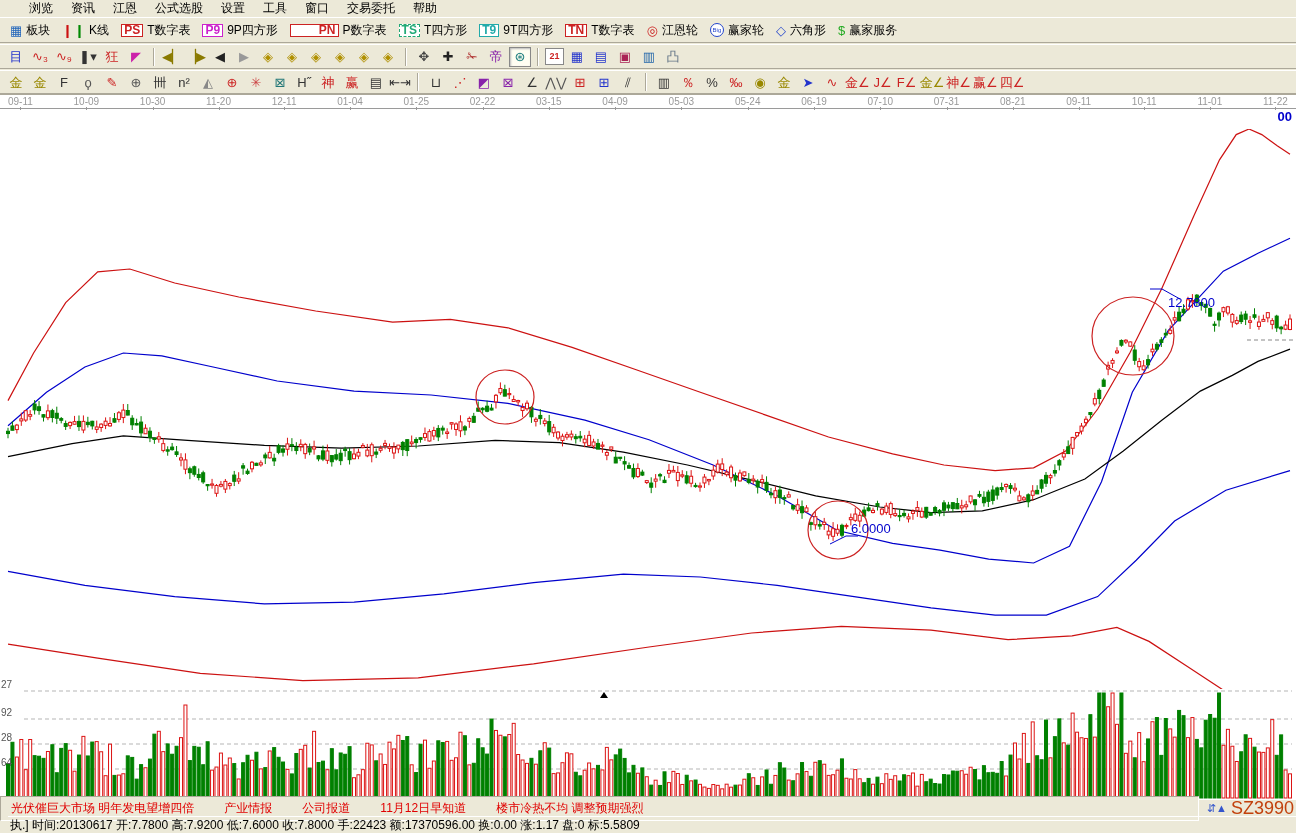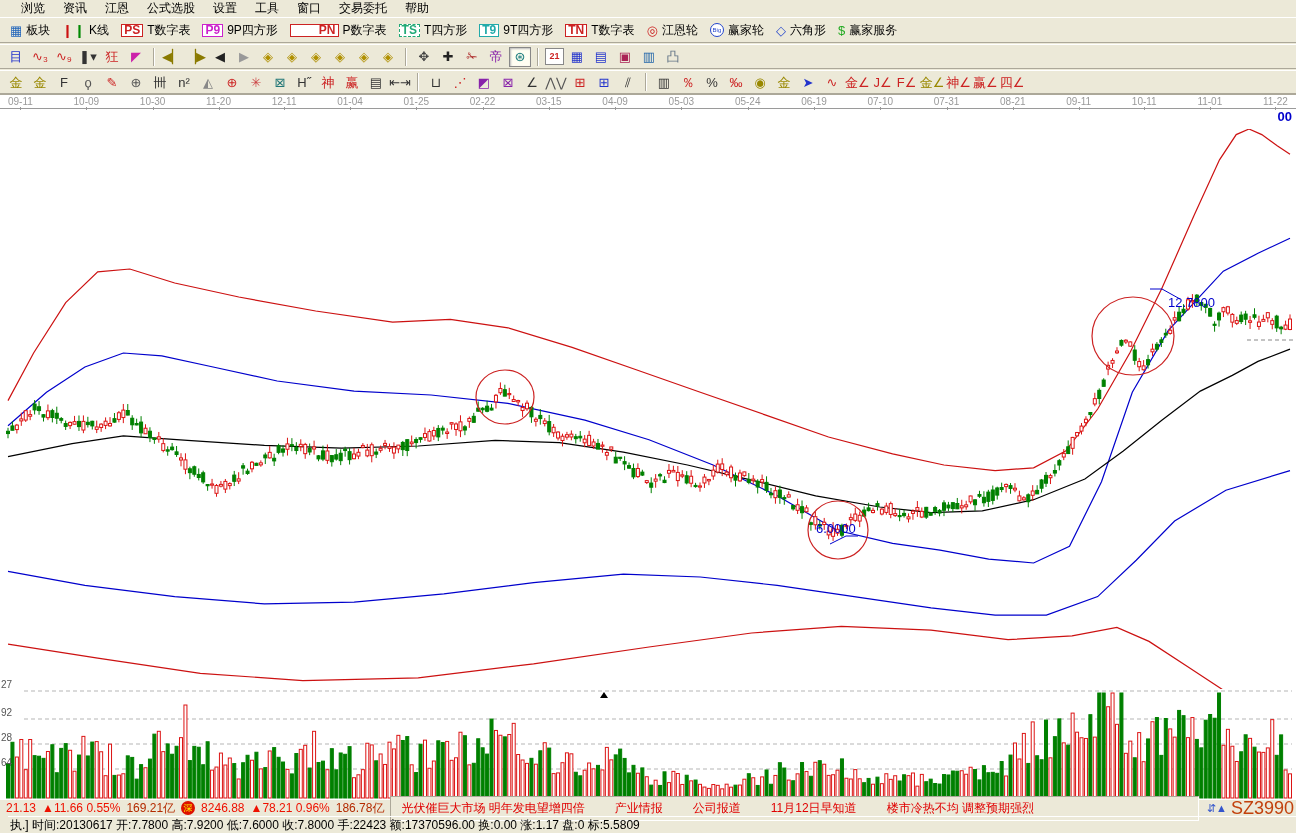--- a/index.html
+++ b/index.html
@@ -1,19 +1,19 @@
 <!DOCTYPE html>
 <html><head>
 <meta charset="utf-8">
 <style>
 *{margin:0;padding:0;box-sizing:border-box;font-family:"Liberation Sans","DejaVu Sans",sans-serif;}
 html,body{width:1296px;height:833px;overflow:hidden;}
 body{position:relative;background:#ece9d8;font-size:12px;}
 .bar{position:absolute;left:0;right:0;}
-.menubar{top:0;height:17px;display:flex;align-items:center;padding-left:12px;}
+.menubar{top:0;height:17px;display:flex;align-items:center;padding-left:20px;}
 .menu-item{padding:1px 9px;color:#000;cursor:default;}
 .quickbar{top:17px;height:26px;display:flex;align-items:center;padding-left:4px;border-top:1px solid #fff;border-bottom:1px solid #aca899;}
 .quick-item{display:flex;align-items:center;gap:4px;padding:2px 6px;white-space:nowrap;}
 .badge{display:inline-block;border:1px solid;background:#fff;font-size:12px;font-weight:bold;line-height:11px;padding:0 2px;}
 .badge.dash{border-style:dashed;}
 .glyph{font-size:13px;line-height:13px;}
 .round-icon{display:inline-flex;align-items:center;justify-content:center;width:14px;height:14px;border:1px solid #2244cc;border-radius:50%;font-size:6px;color:#2244cc;background:#fff;}
 .iconbar{position:absolute;left:0;right:0;display:flex;align-items:center;padding-left:5px;gap:2px;border-top:1px solid #fff;border-bottom:1px solid #aca899;}
 #iconbar1{top:44px;height:25px;}
 #iconbar2{top:70px;height:24px;}
@@ -1099,39 +1099,30 @@
       <span class="date-label">07-10</span>
       <span class="date-label">07-31</span>
       <span class="date-label">08-21</span>
       <span class="date-label">09-11</span>
       <span class="date-label">10-11</span>
       <span class="date-label">11-01</span>
       <span class="date-label">11-22</span>
     </div>
   <span class="corner">00</span>
   <span class="anno" style="left:1168px;top:200px;">12.7800</span>
-  <span class="anno" style="left:816px;top:426px;">6.0000</span>
+  <span class="anno" style="left:841px;top:426px;padding-left:10px;">6.0000</span>
   <div id="vol-labels">
       <span class="vol-label" style="top: 584px;">27</span>
       <span class="vol-label" style="top: 612px;">92</span>
       <span class="vol-label" style="top: 637px;">28</span>
       <span class="vol-label" style="top: 662px;">64</span>
     </div>
 </div>
 
 <div class="newsbar">
-  <div class="idx-seg">
-    <span class="red">21.13</span>
-    <span class="red">▲11.66 0.55%</span>
-    <span class="red2">169.21亿</span>
-    <span class="sz-badge">深</span>
-    <span class="red">8246.88</span>
-    <span class="red">▲78.21 0.96%</span>
-    <span class="red2">186.78亿</span>
-  </div>
   <div class="news-seg" id="news-seg">
       <span class="news-item">光伏催巨大市场 明年发电望增四倍</span>
       <span class="news-item">产业情报</span>
       <span class="news-item">公司报道</span>
       <span class="news-item">11月12日早知道</span>
       <span class="news-item">楼市冷热不均 调整预期强烈</span>
     </div>
   <div class="right-seg">
     <span id="ticker-icons"><span class="blue-ico">⇵</span><span class="blue-ico">▲</span></span>
     <span class="stock-code">SZ3990</span>

